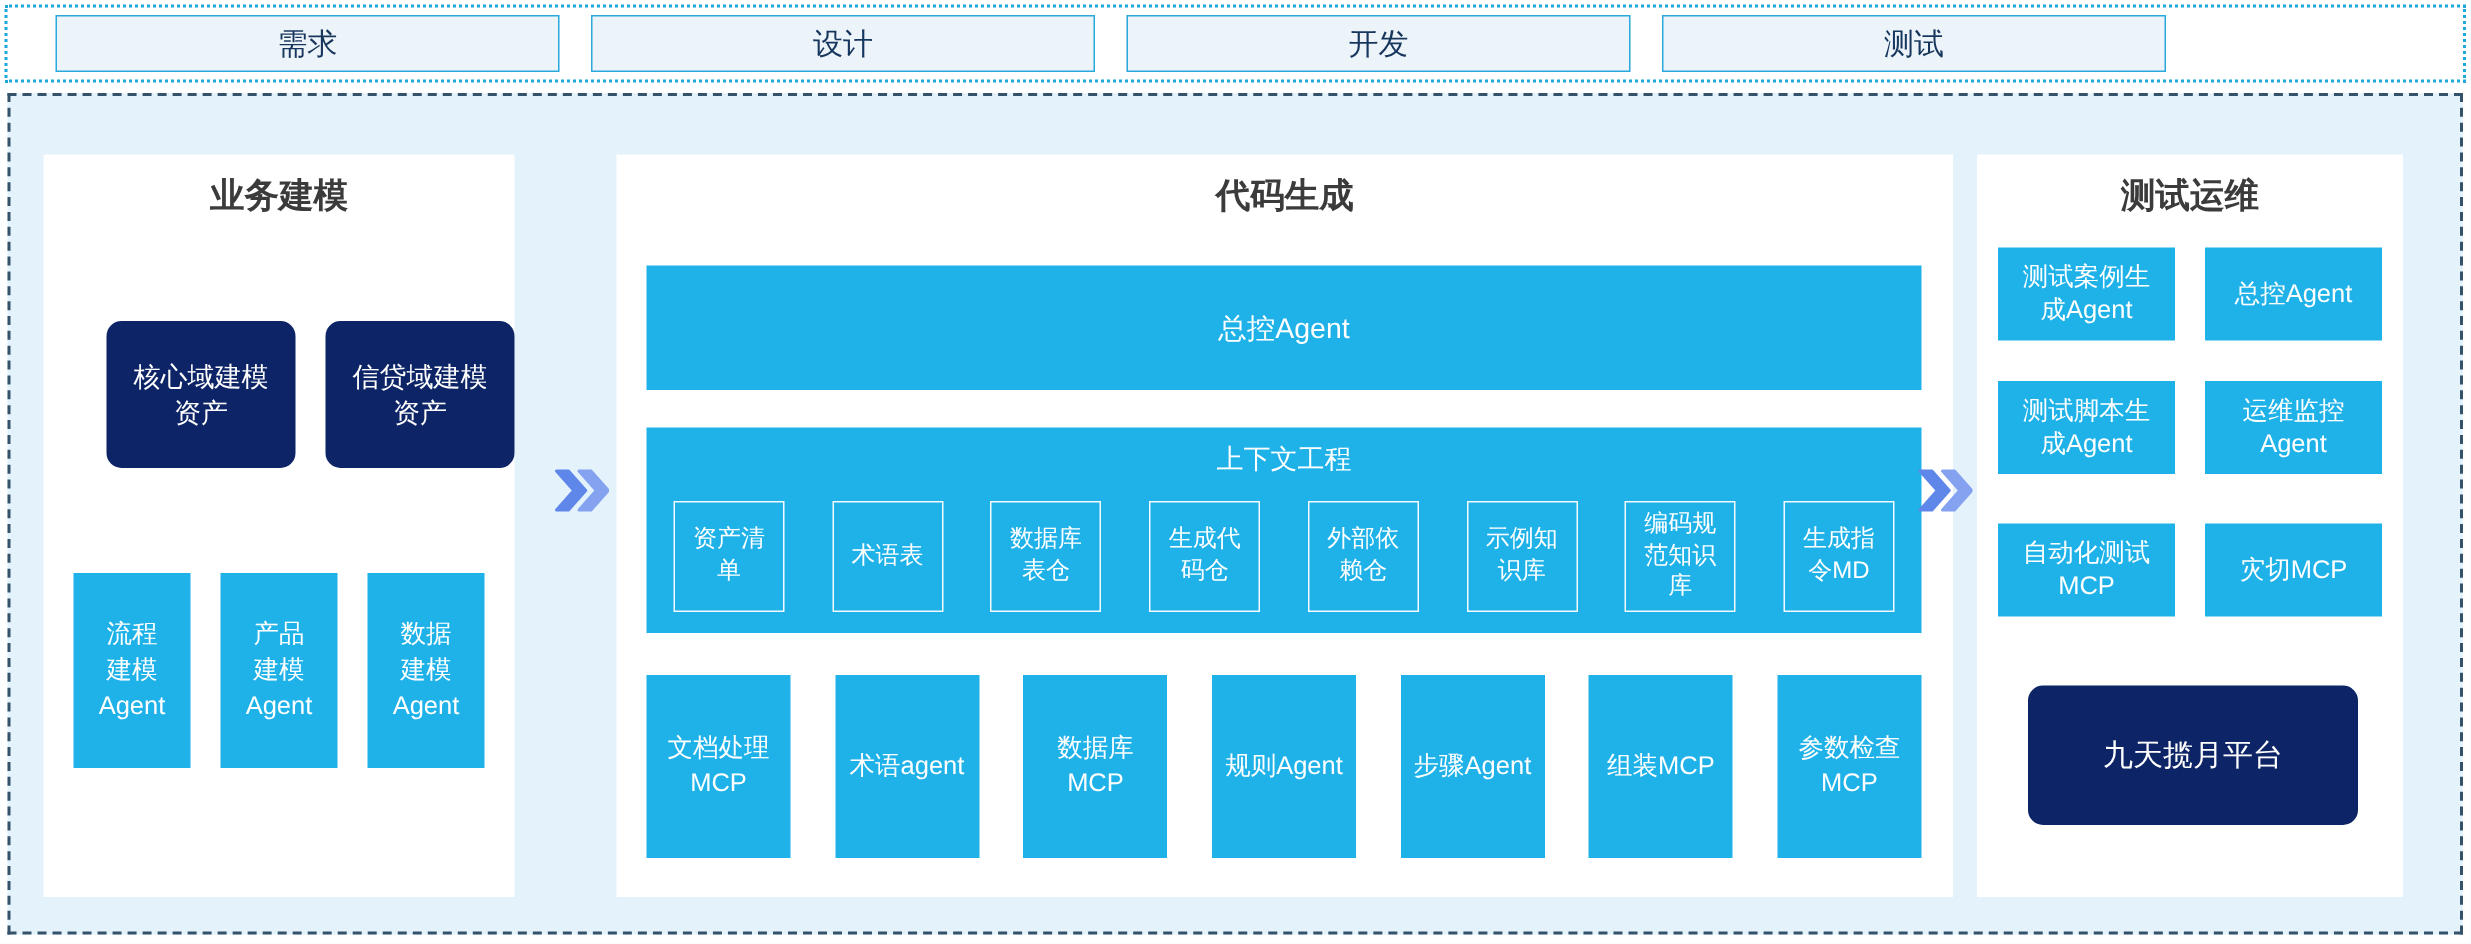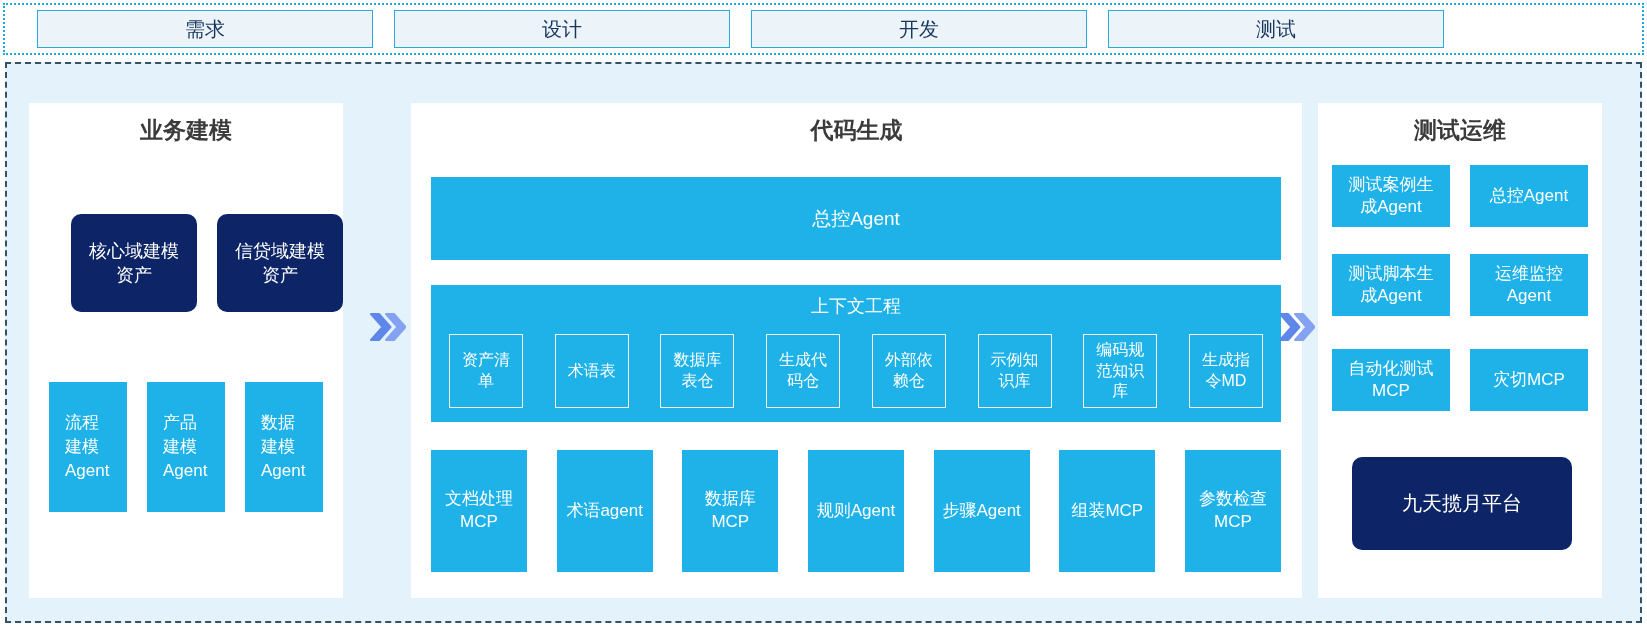--- a/index.html
+++ b/index.html
@@ -35,21 +35,21 @@
   .chevron-2{left:1270px;}
   
   .asset-row{position:absolute;top:111px;left:0;right:0;display:flex;justify-content:flex-end;gap:20px;}
   .asset-box{
     width:126px;height:98px;box-sizing:border-box;padding:0 12px;background:#0D2566;border-radius:10px;
     color:#fff;font-size:18px;line-height:1.35;display:flex;align-items:center;justify-content:center;text-align:center;
   }
   .agent-row{position:absolute;top:279px;left:0;right:0;display:flex;justify-content:center;gap:20px;}
   .agent-box{
     width:78px;height:130px;box-sizing:border-box;padding:0 16px;background:#1EB2E9;
-    color:#fff;font-size:17px;line-height:1.4;display:flex;align-items:center;justify-content:center;
+    color:#fff;font-size:17px;line-height:1.4;display:flex;align-items:center;justify-content:center;text-align:center;
   }
   
   .master-bar{
     position:absolute;top:74px;left:20px;right:21px;height:83px;background:#1EB2E9;
     color:#fff;font-size:19px;display:flex;align-items:center;justify-content:center;
   }
   .context-section{position:absolute;top:182px;left:20px;right:21px;height:137px;background:#1EB2E9;}
   .context-title{text-align:center;color:#fff;font-size:18px;padding-top:9px;}
   .context-items{position:absolute;left:18px;right:18px;top:49px;height:74px;display:flex;justify-content:space-between;}
   .context-item{

